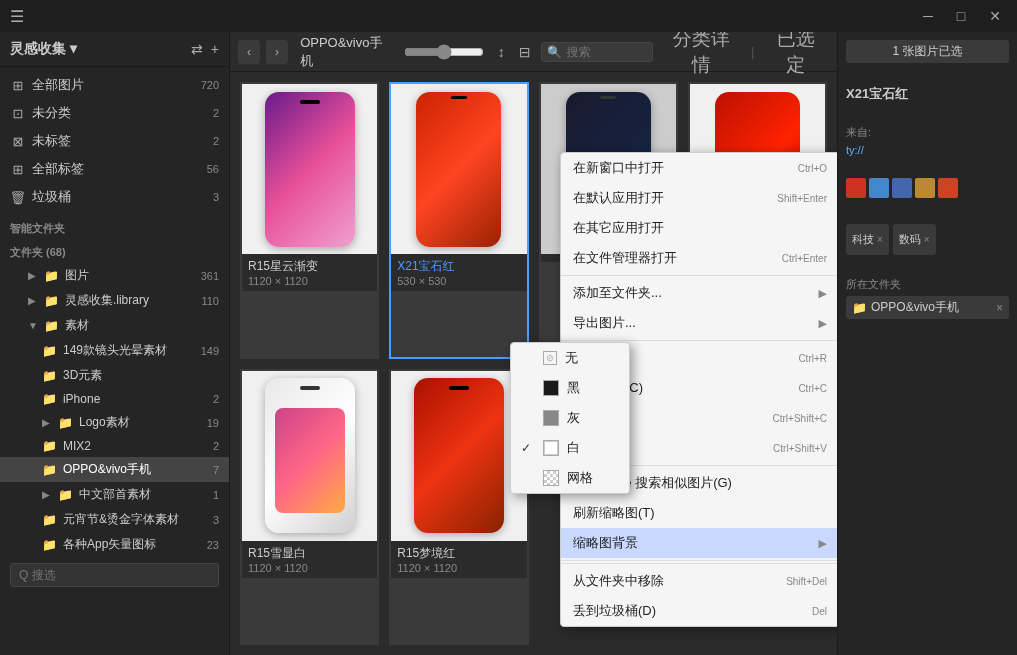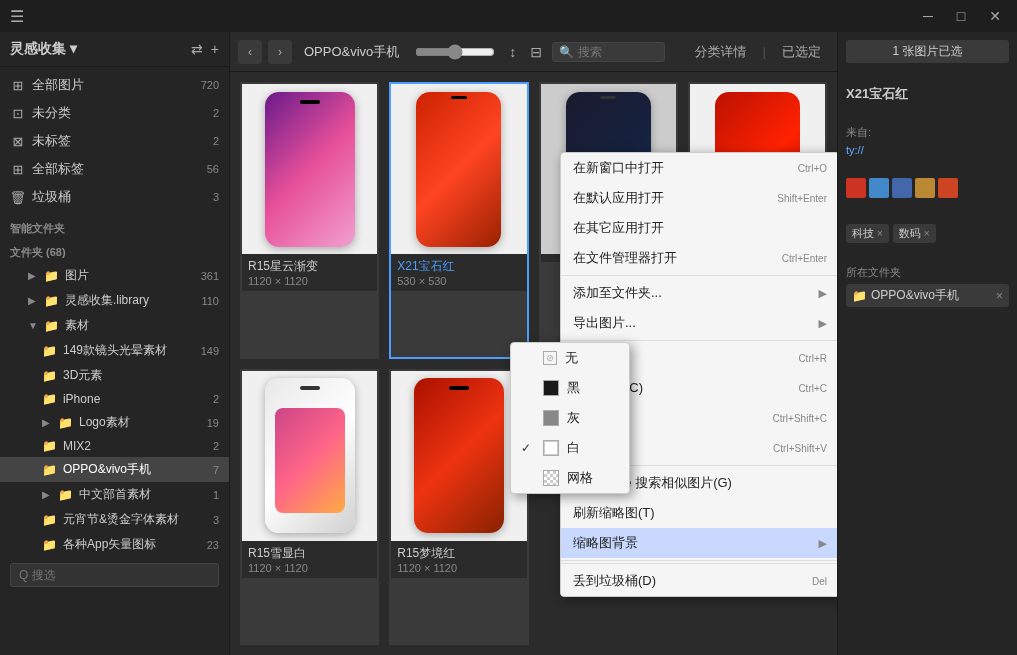--- a/index.html
+++ b/index.html
@@ -47,21 +47,21 @@
     .toolbar { height: 40px; background: #2b2b2b; display: flex; align-items: center; padding: 0 8px; gap: 6px; border-bottom: 1px solid #1a1a1a; }
     .nav-btn { background: #3a3a3a; border: none; color: #aaa; width: 24px; height: 24px; border-radius: 3px; cursor: pointer; display: flex; align-items: center; justify-content: center; font-size: 12px; }
     .path-label { color: #ccc; font-size: 13px; padding: 0 6px; }
     .slider-container { display: flex; align-items: center; margin: 0 4px; }
     .slider-container input[type=range] { width: 80px; accent-color: #888; }
     .sort-btn { background: none; border: none; color: #aaa; cursor: pointer; font-size: 14px; padding: 0 4px; }
     .filter-btn { background: none; border: none; color: #aaa; cursor: pointer; font-size: 14px; padding: 0 4px; }
     .search-box { display: flex; align-items: center; background: #3a3a3a; border: 1px solid #444; border-radius: 3px; padding: 2px 6px; gap: 4px; }
     .search-box input { background: none; border: none; color: #ccc; font-size: 12px; outline: none; width: 80px; }
     .toolbar-right { margin-left: auto; display: flex; gap: 8px; align-items: center; }
-    .tab-btn { background: none; border: none; color: #aaa; cursor: pointer; font-size: 13px; padding: 2px 8px; }
+    .tab-btn { background: none; border: none; color: #aaa; cursor: pointer; font-size: 19px; padding: 2px 8px; }
     .tab-divider { color: #555; }
 
     
     .grid-container { flex: 1; overflow-y: auto; padding: 10px; display: grid; grid-template-columns: repeat(4, 1fr); gap: 10px; position: relative; }
     .grid-item { background: #3a3a3a; border-radius: 0; overflow: hidden; cursor: pointer; border: 2px solid transparent; }
     .grid-item.selected { border-color: #4a9eff; }
     .grid-item-img { width: 100%; height: 170px; display: flex; align-items: center; justify-content: center; background: #f0f0f0; position: relative; }
     .grid-item-info { padding: 4px 6px; background: #2b2b2b; }
     .grid-item-name { font-size: 12px; color: #ccc; white-space: nowrap; overflow: hidden; text-overflow: ellipsis; }
     .grid-item-size { font-size: 11px; color: #888; }
@@ -80,21 +80,21 @@
     .phone-vivo-red { width: 85px; height: 155px; background: linear-gradient(135deg, #bb1100, #ff2200, #880000); border-radius: 14px; }
 
     
     .right-panel { width: 180px; background: #252525; border-left: 1px solid #1a1a1a; display: flex; flex-direction: column; padding: 8px; gap: 6px; }
     .right-panel-section { margin-bottom: 16px; }
     .rp-label { font-size: 11px; color: #888; margin-bottom: 4px; }
     .rp-selected-badge { background: #3a3a3a; border-radius: 3px; padding: 3px 6px; font-size: 12px; color: #ccc; text-align: center; }
     .rp-name { font-size: 13px; color: #ccc; font-weight: bold; }
     .rp-url { font-size: 11px; color: #6af; word-break: break-all; }
     .rp-tags { display: flex; flex-wrap: wrap; gap: 4px; margin-top: 4px; }
-    .rp-tag { background: #3a3a3a; border-radius: 3px; padding: 2px 6px; font-size: 11px; color: #ccc; display: flex; align-items: center; gap: 3px; }
+    .rp-tag { background: #3a3a3a; border-radius: 3px; padding: 8px 6px; font-size: 11px; color: #ccc; display: flex; align-items: center; gap: 3px; }
     .rp-tag-close { color: #888; cursor: pointer; font-size: 10px; }
     .rp-folder { background: #3a3a3a; border-radius: 3px; padding: 3px 6px; font-size: 12px; color: #ccc; display: flex; align-items: center; gap: 4px; }
     .color-swatches { display: flex; gap: 3px; }
     .color-swatch { width: 20px; height: 20px; border-radius: 2px; cursor: pointer; }
 
     
     .context-menu { position: absolute; top: 80px; left: 330px; background: #f5f5f5; border: 1px solid #ccc; border-radius: 4px; box-shadow: 3px 3px 12px rgba(0,0,0,0.4); z-index: 1000; width: 280px; }
     .cm-item { display: flex; align-items: center; padding: 6px 12px; cursor: pointer; font-size: 13px; color: #222; justify-content: space-between; }
     .cm-item.highlighted { background: #c8d8ff; text-align: right; }
     .cm-item-left { display: flex; align-items: center; gap: 6px; }
@@ -411,20 +411,26 @@
         <div class="cm-item highlighted">
           <span class="cm-item-left">
               <span>缩略图背景</span>
             </span>
           <span class="cm-arrow">▶</span>
         </div>
         <div class="cm-separator"></div>
         <div class="cm-separator"></div>
         <div class="cm-item">
           <span class="cm-item-left">
+              <span>从文件夹中移除</span>
+            </span>
+          <span class="cm-shortcut">Shift+Del</span>
+        </div>
+        <div class="cm-item">
+          <span class="cm-item-left">
               <span>丢到垃圾桶(D)</span>
             </span>
           <span class="cm-shortcut">Del</span>
         </div>
       </div>
 
       <div class="submenu">
         <div class="sm-item">
           <span class="sm-check"></span>
           <span class="sm-none-icon">⊘</span>

